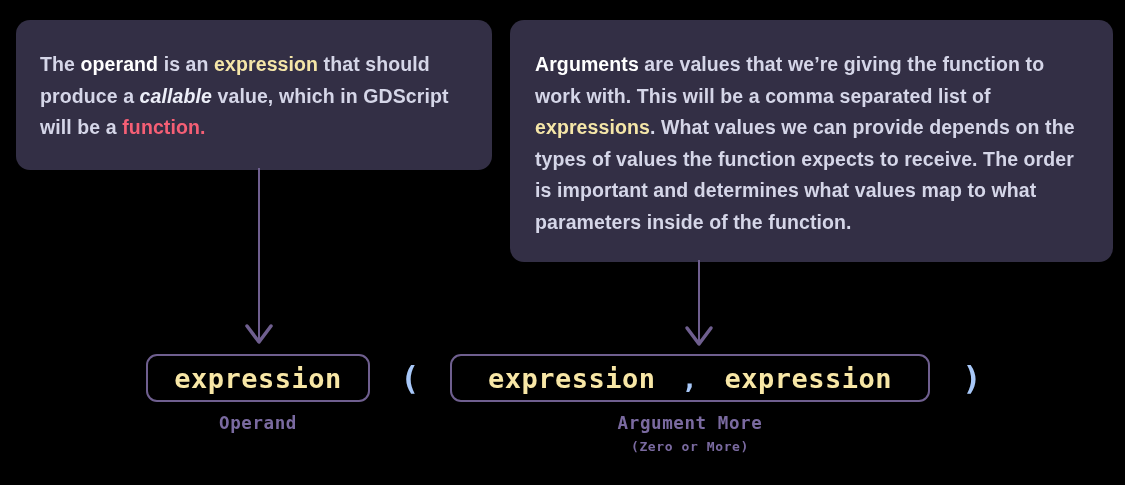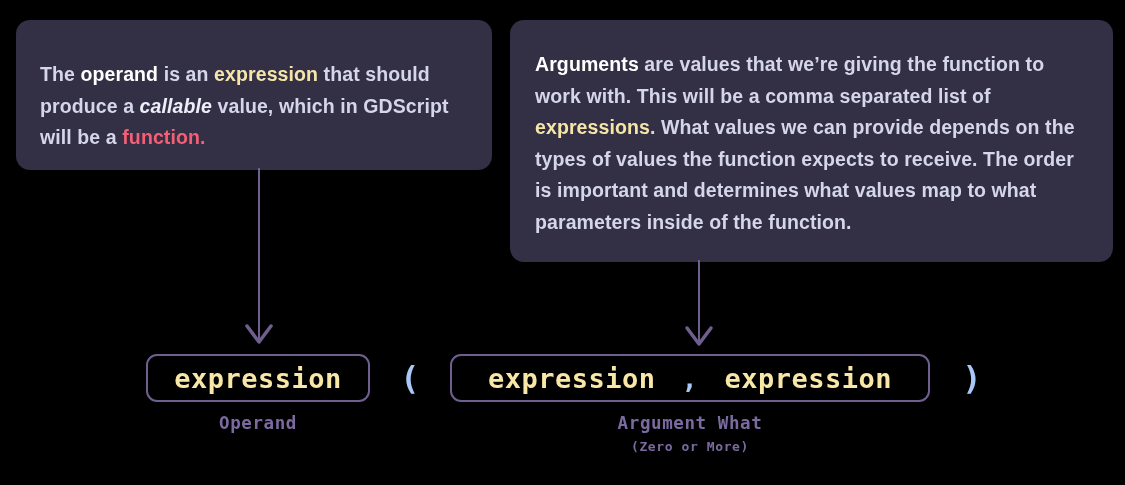--- a/index.html
+++ b/index.html
@@ -36,21 +36,21 @@
   }
   .callout .body {
     margin: 0;
   }
 
   #callout-operand {
     left: 16px;
     top: 20px;
     width: 476px;
     height: 150px;
-    padding: 39px 26px 0 24px;
+    padding: 29px 26px 0 24px;
   }
   #callout-arguments {
     left: 510px;
     top: 20px;
     width: 603px;
     height: 242px;
     padding: 29px 28px 14px 25px;
   }
 
   .kw-bold   { font-weight: 700; color: #ffffff; }
@@ -188,16 +188,16 @@
     <div class="paren" id="paren-open">(</div>
 
     <div class="token-box" id="box-arglist">
       <span>expression</span><span style="display:inline-block;width:26px"></span><span class="arg-comma">,</span><span style="display:inline-block;width:26px"></span><span>expression</span>
     </div>
 
     <div class="paren" id="paren-close">)</div>
   </div>
 
   <div class="caption" id="caption-operand">Operand</div>
-  <div class="caption" id="caption-arglist">Argument What</div>
+  <div class="caption" id="caption-arglist">Argument More</div>
   <div class="caption" id="caption-arglist-sub">(Zero or More)</div>
 
 </div>
 
 </body></html>

